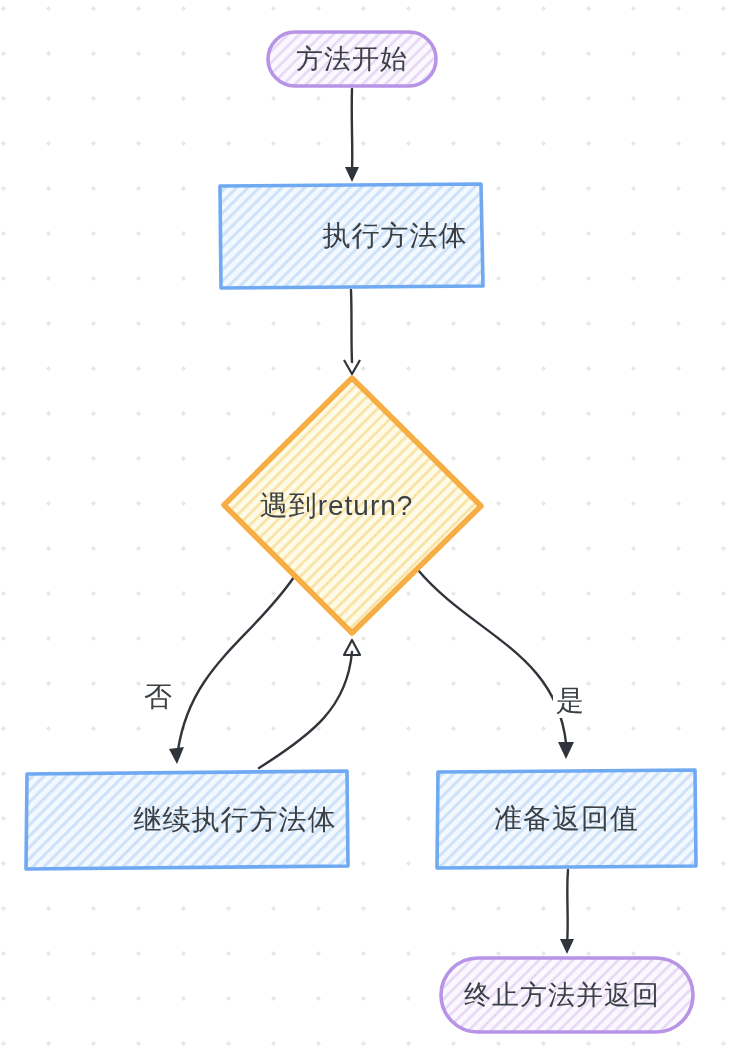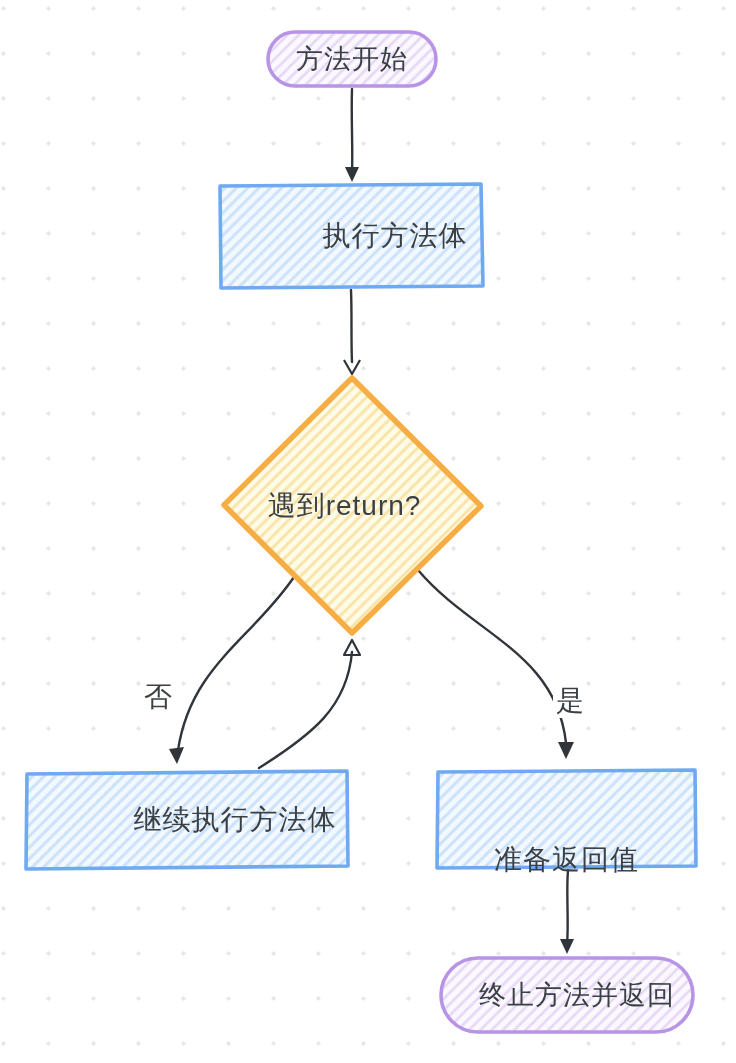--- a/index.html
+++ b/index.html
@@ -97,25 +97,25 @@
       <path d="M438,772 L695,770 L696,866 L437,868 Z" fill="url(#hatchBlue)" stroke-width="3.6" stroke="#6fa9f2"></path>
 
       <path d="M478,958 L656,958 A37,37 0 0 1 656,1032 L478,1032 A37,37 0 0 1 478,958 Z" fill="url(#hatchPurple)" stroke-width="3.6" stroke="#b794e6"></path>
     </g>
   </svg>
 
   <div class="node-label" style="left:268px; top:32px; width:168px; height:54px; font-size:27px;">方法开始</div>
 
   <div class="node-label" style="left:219px; top:184px; width:264px; height:103px;margin-left:44px;">执行方法体</div>
 
-  <div class="node-label" style="left:216px; top:378px; width:257px; height:255px;">遇到return?</div>
+  <div class="node-label" style="left:208px; top:378px; width:257px; height:255px;">遇到return?</div>
 
   <div class="node-label" style="left:26px; top:771px; width:322px; height:97px;padding-left:48px;">继续执行方法体</div>
 
-  <div class="node-label" style="left:437px; top:811px; width:259px; height:97px;">准备返回值</div>
+  <div class="node-label" style="left:437px; top:770px; width:259px; height:97px;">准备返回值</div>
 
-  <div class="node-label" style="left:451px; top:958px; width:252px; height:74px; font-size:27px;">终止方法并返回</div>
+  <div class="node-label" style="left:436px; top:958px; width:252px; height:74px; font-size:27px;">终止方法并返回</div>
 
   <div class="edge-label" style="left:141px; top:681px;">否</div>
 
   <div class="edge-label" style="left:553px; top:685px;">是</div>
 
 </div>
 
 </body></html>

